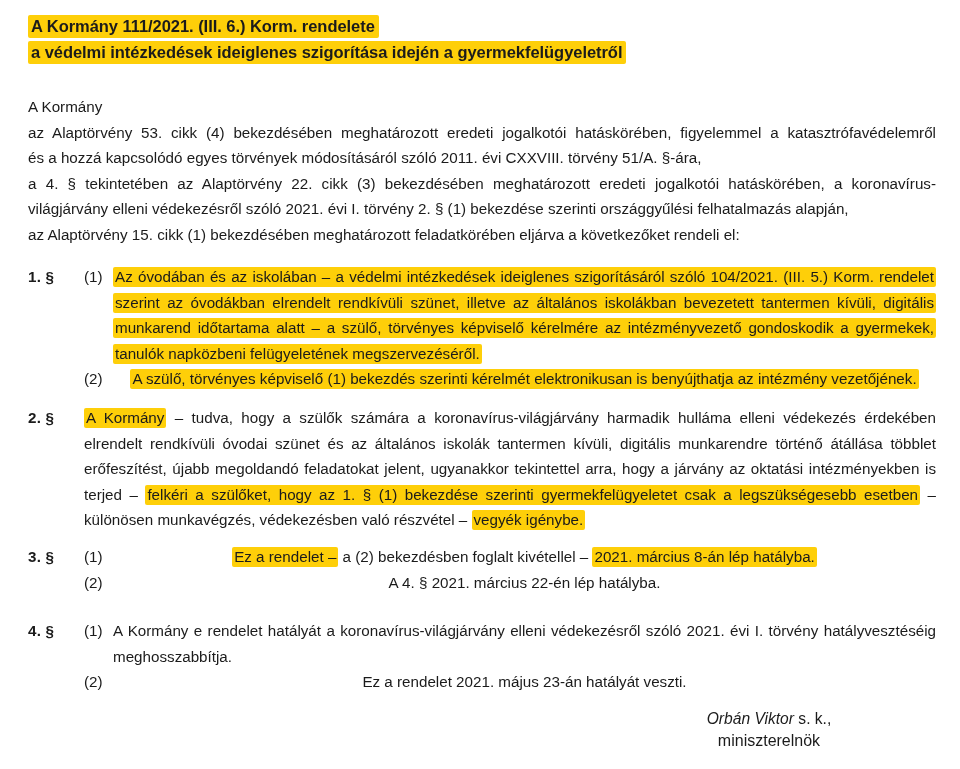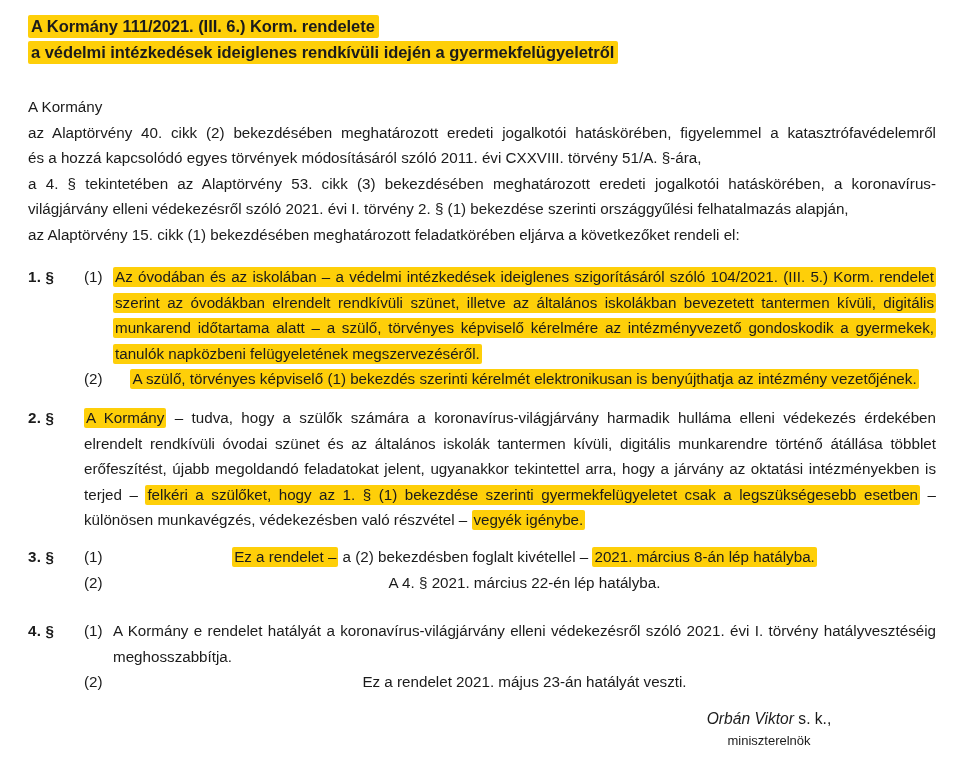--- a/index.html
+++ b/index.html
@@ -119,40 +119,40 @@
     width: 330px;
     text-align: center;
   }
   .sig-name {
     font-size: 15.6px;
     line-height: 22px;
     white-space: nowrap;
   }
   .sig-name .nm { font-style: italic; text-align: right; }
   .sig-role {
-    font-size: 13px;
+    font-size: 16px;
     line-height: 20px;
     margin-top: 1px;
   }
 </style>
 </head>
 <body>
 
 <div class="page">
 
   <div class="title-block">
     <div class="title-line"><span class="hl">A Kormány 111/2021. (III. 6.) Korm. rendelete</span></div>
-    <div class="title-line"><span class="hl">a védelmi intézkedések ideiglenes rendkívüli idején a gyermekfelügyeletről</span></div>
+    <div class="title-line"><span class="hl">a védelmi intézkedések ideiglenes szigorítása idején a gyermekfelügyeletről</span></div>
   </div>
 
   <div class="preamble">
     <span class="pline">A Kormány</span>
-    <span class="pline just">az Alaptörvény 40. cikk (2) bekezdésében meghatározott eredeti jogalkotói hatáskörében, figyelemmel a katasztrófavédelemről</span>
+    <span class="pline just">az Alaptörvény 53. cikk (4) bekezdésében meghatározott eredeti jogalkotói hatáskörében, figyelemmel a katasztrófavédelemről</span>
     <span class="pline">és a hozzá kapcsolódó egyes törvények módosításáról szóló 2011. évi CXXVIII. törvény 51/A. §-ára,</span>
-    <span class="pline just">a 4. § tekintetében az Alaptörvény 53. cikk (3) bekezdésében meghatározott eredeti jogalkotói hatáskörében, a koronavírus-</span>
+    <span class="pline just">a 4. § tekintetében az Alaptörvény 22. cikk (3) bekezdésében meghatározott eredeti jogalkotói hatáskörében, a koronavírus-</span>
     <span class="pline">világjárvány elleni védekezésről szóló 2021. évi I. törvény 2. § (1) bekezdése szerinti országgyűlési felhatalmazás alapján,</span>
     <span class="pline">az Alaptörvény 15. cikk (1) bekezdésében meghatározott feladatkörében eljárva a következőket rendeli el:</span>
   </div>
 
   <div class="section sec-block" style="top:264px;">
     <div class="sec-row">
       <div class="sec-mark">1. §</div>
       <div class="para-mark">(1)</div>
       <div class="para-body justified"><span class="hl">Az óvodában és az iskolában – a védelmi intézkedések ideiglenes szigorításáról szóló 104/2021. (III. 5.) Korm. rendelet szerint az óvodákban elrendelt rendkívüli szünet, illetve az általános iskolákban bevezetett tantermen kívüli, digitális munkarend időtartama alatt – a szülő, törvényes képviselő kérelmére az intézményvezető gondoskodik a gyermekek, tanulók napközbeni felügyeletének megszervezéséről.</span></div>
     </div>

